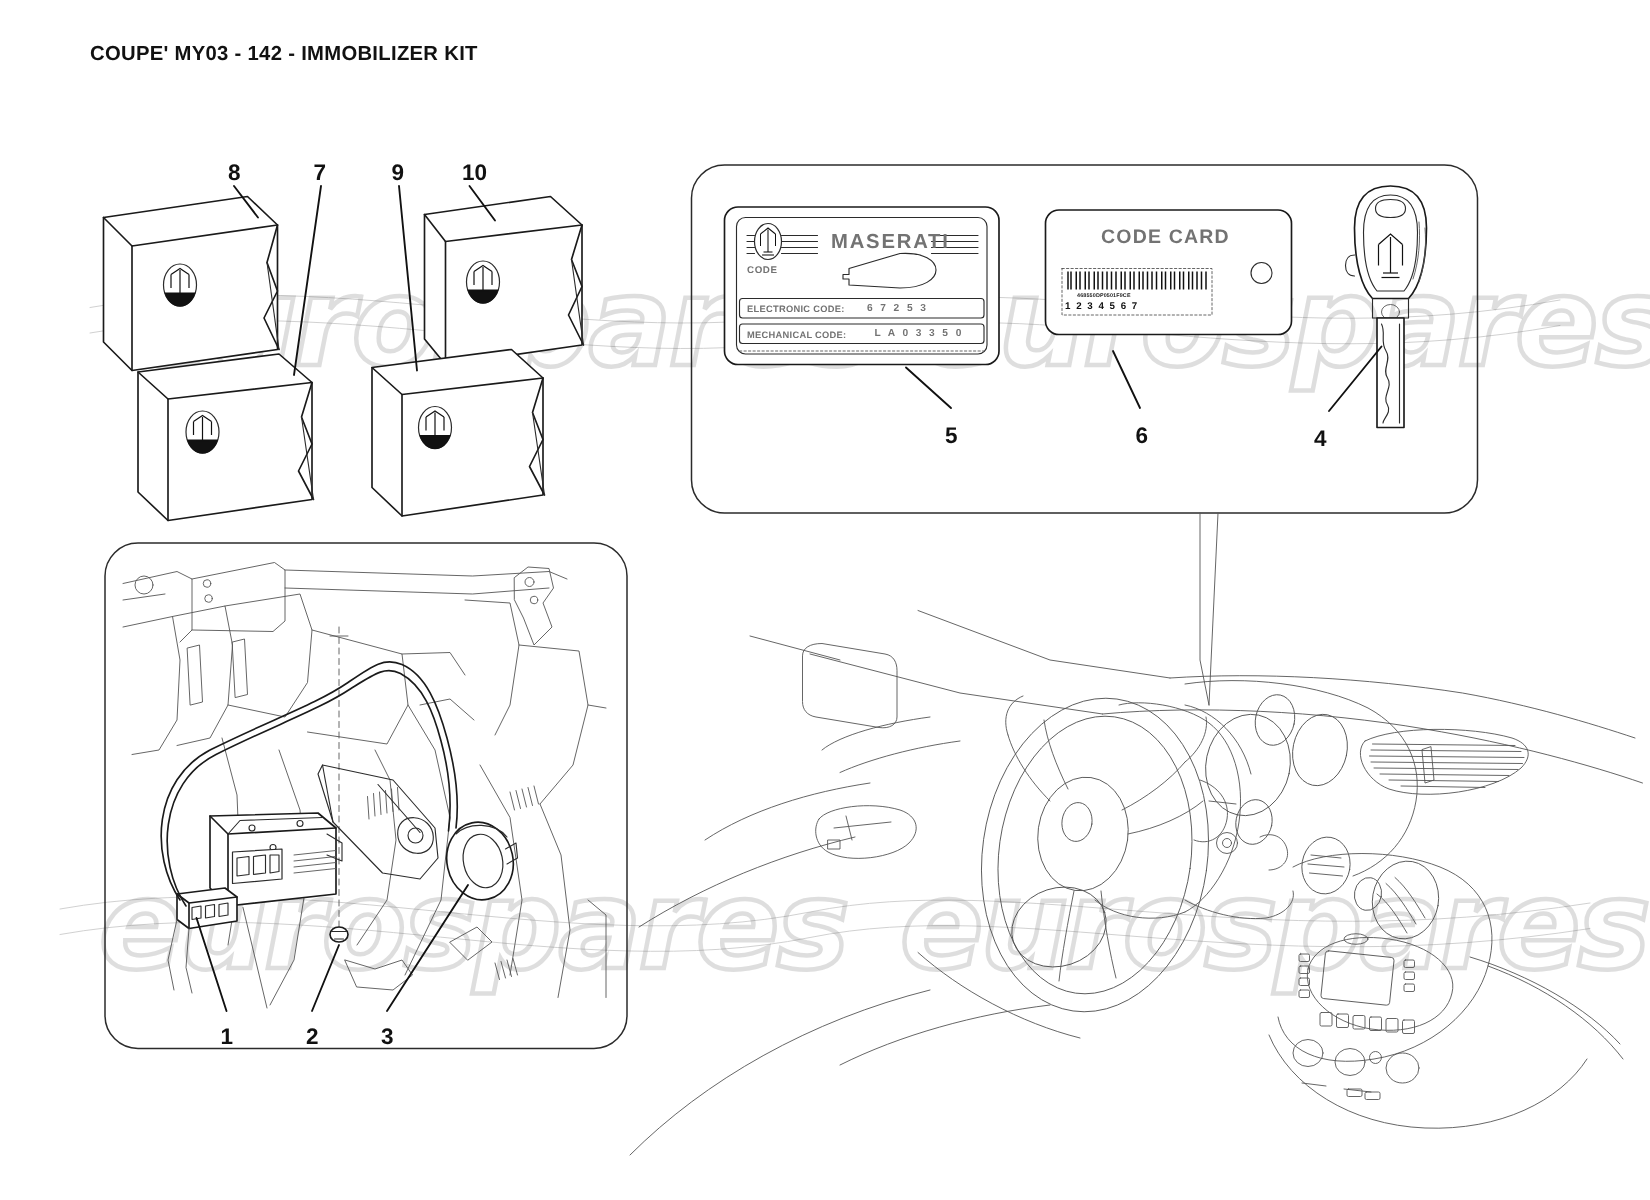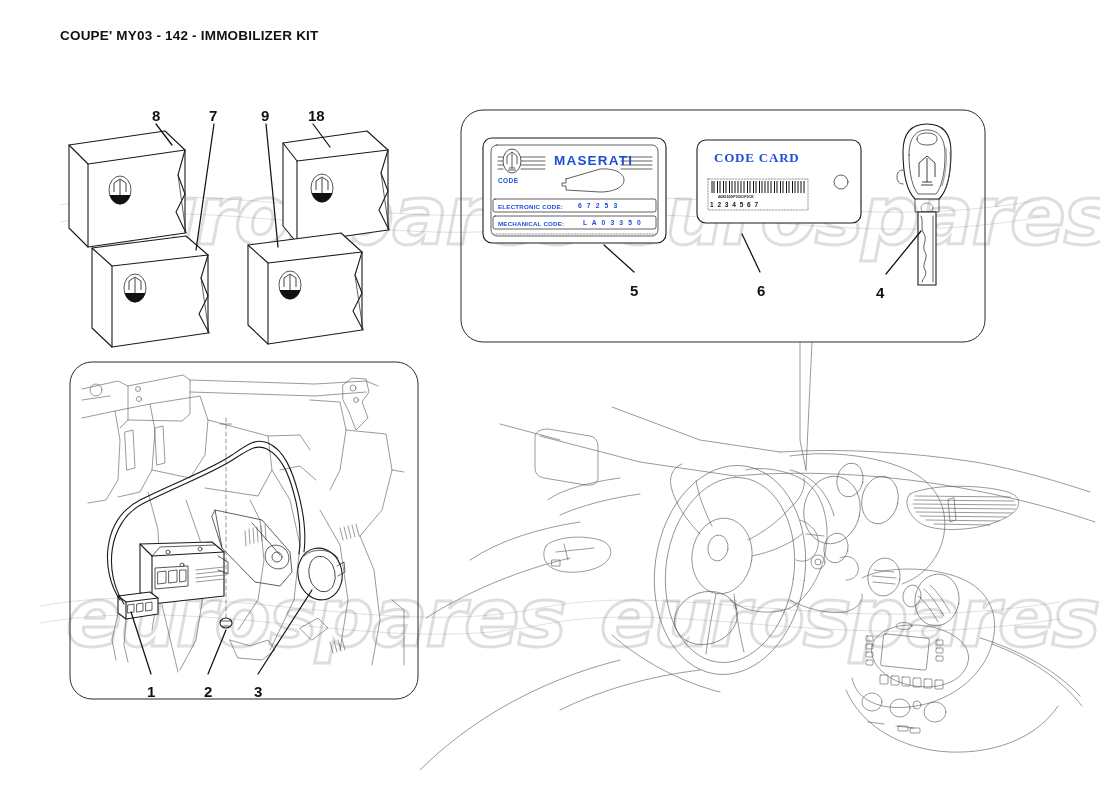--- a/index.html
+++ b/index.html
@@ -50,21 +50,21 @@
 
   
   .num{
     position:absolute;
     font-size:15px;font-weight:bold;color:#111;
     font-family:"Liberation Sans", sans-serif;
     line-height:1;
   }
 
   
-  .lbl-text{position:absolute;color:#1d4ed8;font-family:"Liberation Sans", sans-serif;}
+  .lbl-text{position:absolute;color:#737373;font-family:"Liberation Sans", sans-serif;}
   .maserati-word{font-size:13.5px;font-weight:bold;letter-spacing:1.2px;}
   .code-word{font-size:6.5px;font-weight:bold;letter-spacing:.4px;}
   .row-label{font-size:6.2px;font-weight:bold;letter-spacing:.2px;}
   .row-value{font-size:6.8px;font-weight:bold;letter-spacing:1.6px;}
   .codecard-word{font-size:13px;font-weight:bold;letter-spacing:.8px;}
   .barcode-text{font-size:3.6px;font-weight:bold;letter-spacing:.1px;color:#222;}
   .barcode-digits{font-size:6.5px;font-weight:bold;letter-spacing:1px;color:#111;}
 </style>
 </head>
 <body>
@@ -543,28 +543,28 @@
 
   <div class="lbl-text maserati-word" style="left:554px;top:153px;">MASERATI</div>
   <div class="lbl-text code-word" style="left:498px;top:177px;">CODE</div>
 
   <div class="lbl-text row-label" style="left:498px;top:203px;">ELECTRONIC CODE:</div>
   <div class="lbl-text row-value" style="left:578px;top:202px;">6 7 2 5 3</div>
 
   <div class="lbl-text row-label" style="left:498px;top:220px;">MECHANICAL CODE:</div>
   <div class="lbl-text row-value" style="left:583px;top:219px;">L A 0 3 3 5 0</div>
 
-  <div class="lbl-text codecard-word" style="left:714px;top:150px;font-family:Liberation Serif, serif;">CODE CARD</div>
+  <div class="lbl-text codecard-word" style="left:734px;top:150px;">CODE CARD</div>
   <div class="lbl-text barcode-text" style="left:718px;top:195px;">468550DP0501F9CE</div>
   <div class="lbl-text barcode-digits" style="left:710px;top:201px;">1  2  3  4  5  6  7</div>
 
   <div class="num" style="left:152px;top:108px;">8</div>
   <div class="num" style="left:209px;top:108px;">7</div>
   <div class="num" style="left:261px;top:108px;">9</div>
-  <div class="num" style="left:308px;top:108px;">18</div>
+  <div class="num" style="left:308px;top:108px;">10</div>
 
   <div class="num" style="left:630px;top:283px;">5</div>
   <div class="num" style="left:757px;top:283px;">6</div>
   <div class="num" style="left:876px;top:285px;">4</div>
 
   <div class="num" style="left:147px;top:684px;">1</div>
   <div class="num" style="left:204px;top:684px;">2</div>
   <div class="num" style="left:254px;top:684px;">3</div>
 
 </div>

